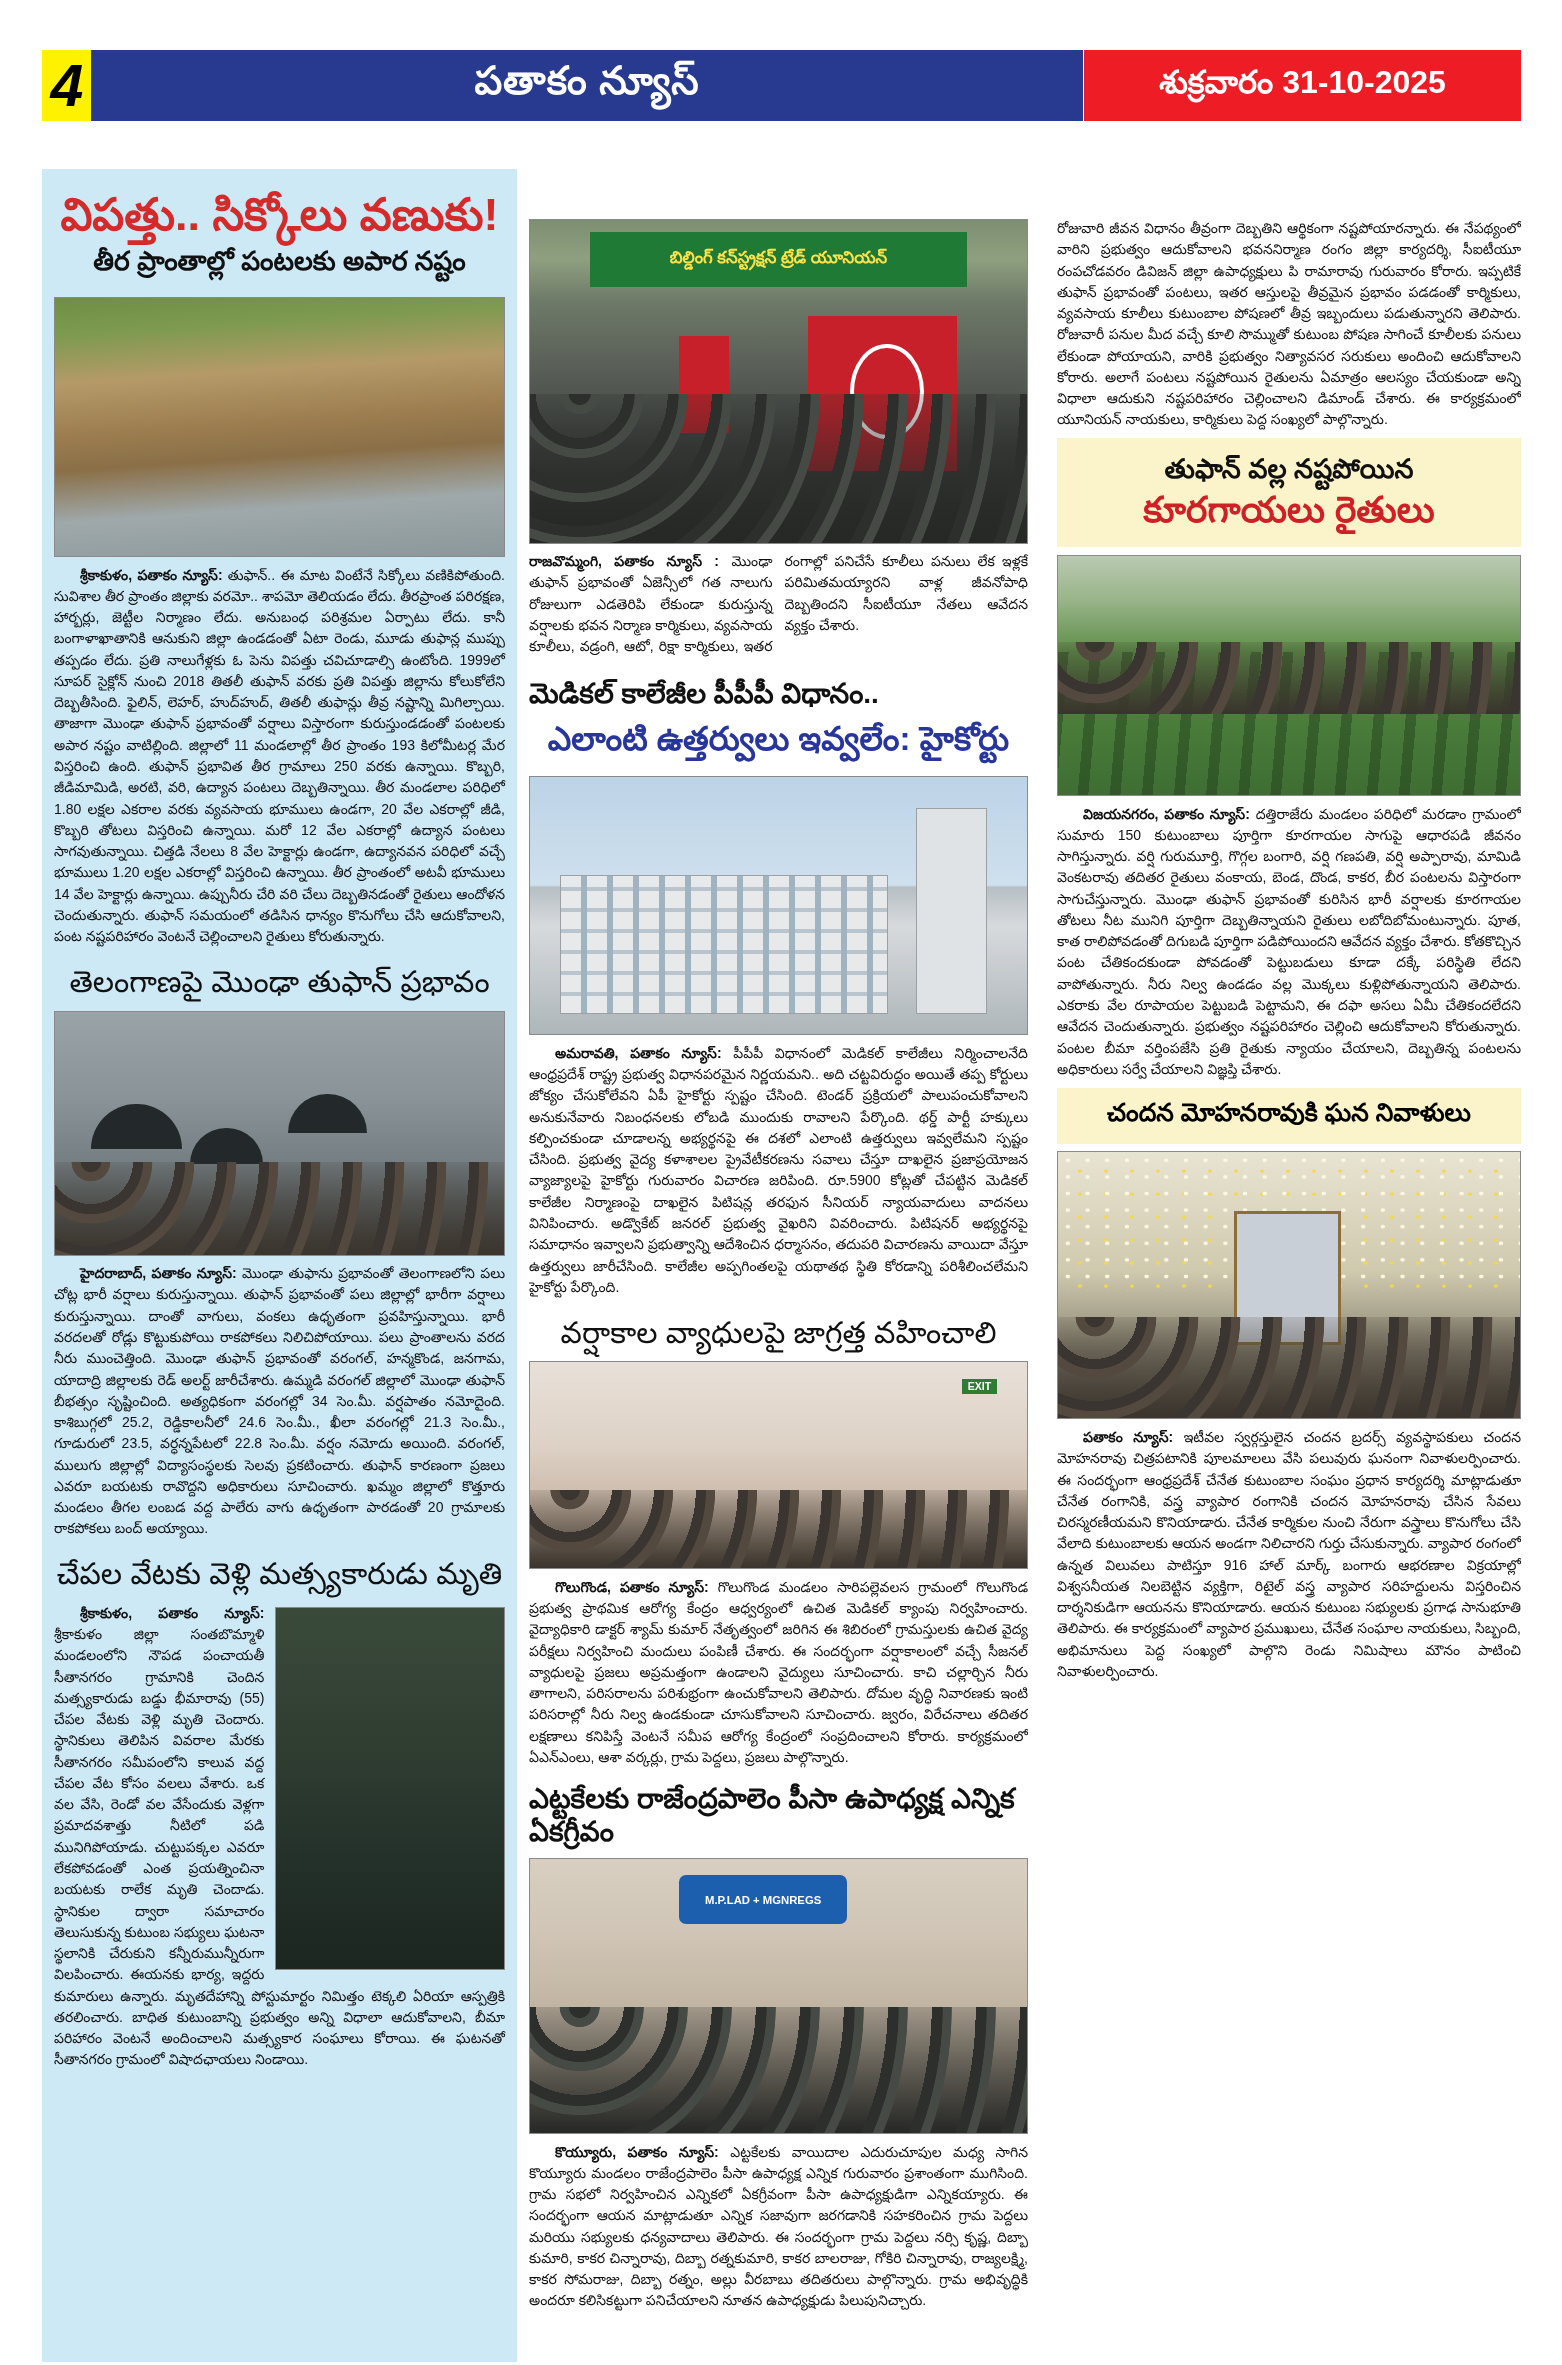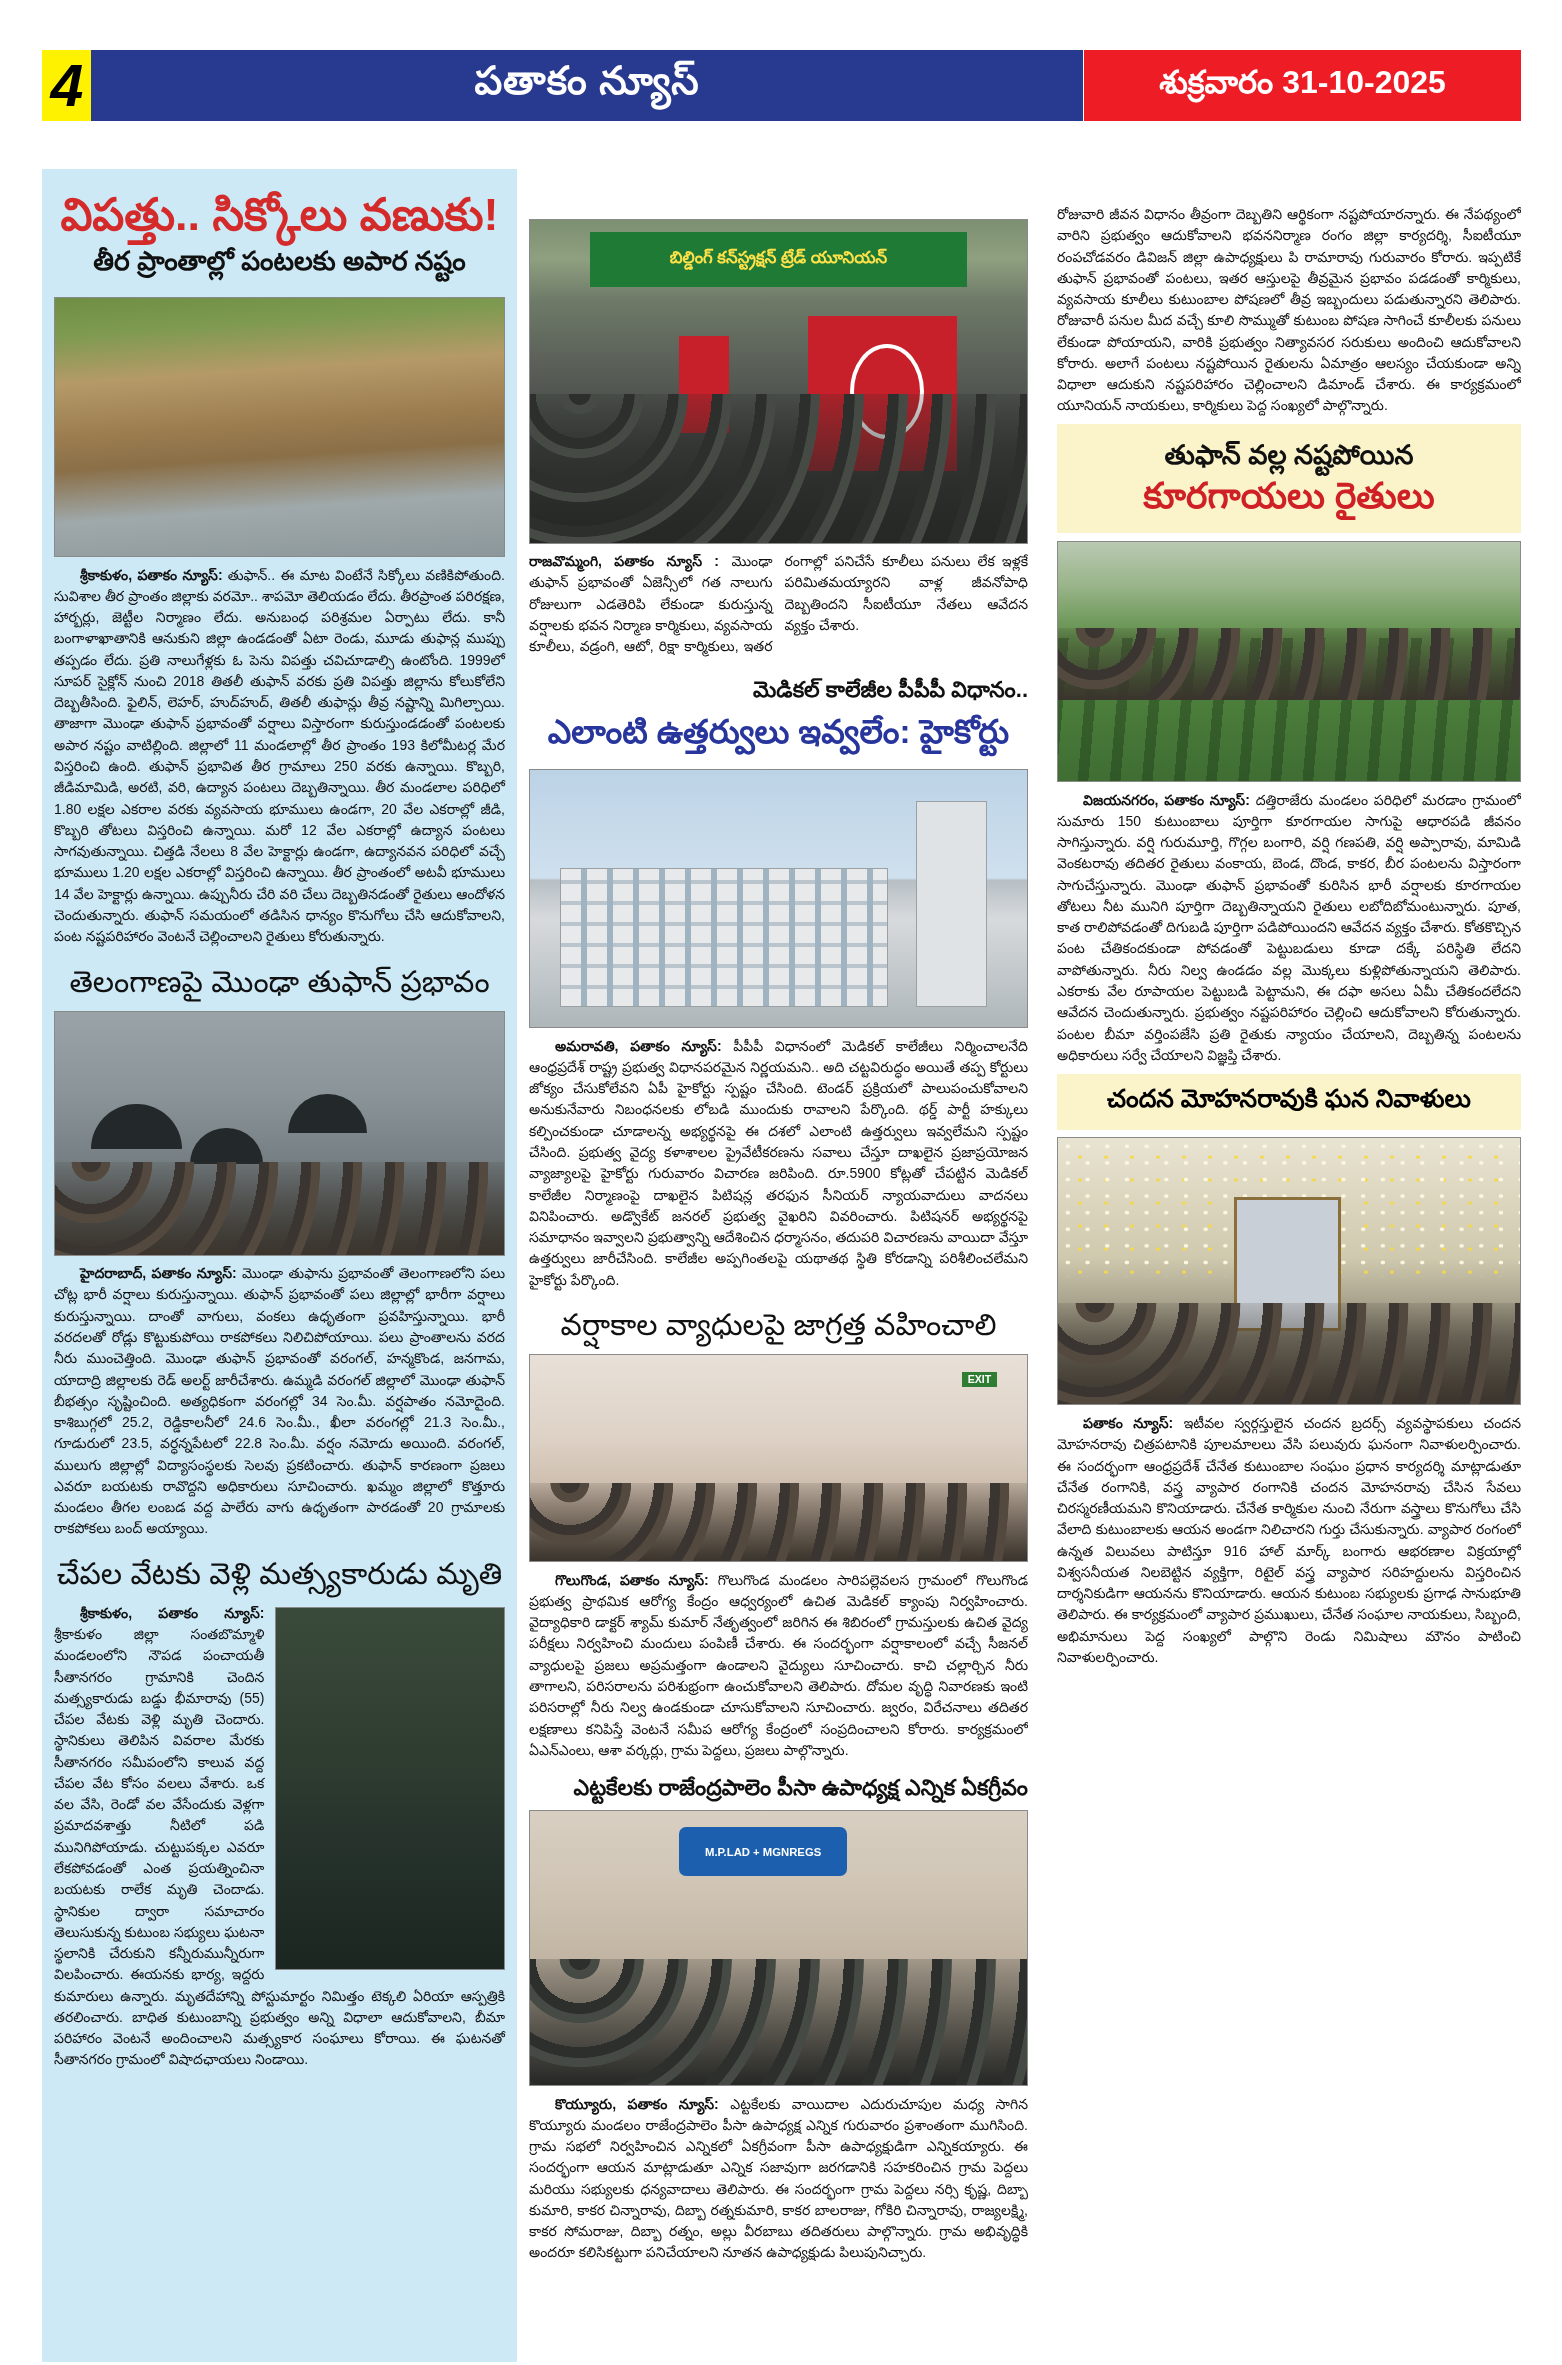--- a/index.html
+++ b/index.html
@@ -16,26 +16,26 @@
             display:flex;align-items:center;justify-content:center;
             color:#ffffff;font-size:32px;font-weight:bold;}
   
   .banner{position:absolute;left:529px;top:138px;width:992px;height:68px;background:#7a2e8c;
           display:flex;align-items:center;justify-content:center;
           color:#ffffff;font-size:42px;font-weight:bold;}
   
   .col-left{position:absolute;left:42px;top:144px;width:475px;height:2193px;
             background:#cde9f6;padding:0 12px;box-sizing:border-box;overflow:hidden;margin-top:25px;}
   .col-mid{position:absolute;left:529px;top:214px;width:499px;height:2131px;overflow:hidden;}
-  .col-right{position:absolute;left:1057px;top:204px;width:464px;height:2131px;overflow:hidden;}
+  .col-right{position:absolute;left:1057px;top:218px;width:464px;height:2131px;overflow:hidden;}
   
   .h-red{color:#d42a2a;font-size:45px;font-weight:bold;text-align:center;margin:19.7px 0 4.5px;line-height:1.15;}
   .h-sub{color:#111;font-size:26.5px;font-weight:bold;text-align:center;margin:6px 0 13.6px;}
   .h-black{color:#111;font-size:30px;font-weight:normal;text-align:center;margin:16.6px 0 10.6px;line-height:1.2;}
-  .h-black-sm{color:#111;font-size:22px;font-weight:bold;text-align:right;margin:13.6px 0 9px;line-height:1.2;}
+  .h-black-sm{color:#111;font-size:28px;font-weight:bold;text-align:left;margin:13.6px 0 9px;line-height:1.2;}
   .h-blue{color:#27359c;font-size:33px;font-weight:bold;text-align:center;margin:3px 0 10.6px;}
   .ybox{background:#fbf3c9;text-align:center;padding:15px 7.6px 13.6px;margin:7.6px 0;}
   .ybox .l1{color:#111;font-size:27px;font-weight:bold;line-height:1.25;}
   .ybox .l2{color:#cf2026;font-size:36px;font-weight:bold;line-height:1.3;}
   .ybox-one{background:#fbf3c9;text-align:center;padding:10.6px 6px;margin:7.6px 0;
             color:#000000;font-size:25px;font-weight:bold;}
   
   .bt{font-size:14px;line-height:1.52;text-align:justify;color:#101010;margin:7.6px 0;}
   .bt .dl{font-weight:bold;}
   .bt-ind{text-indent:26px;}

